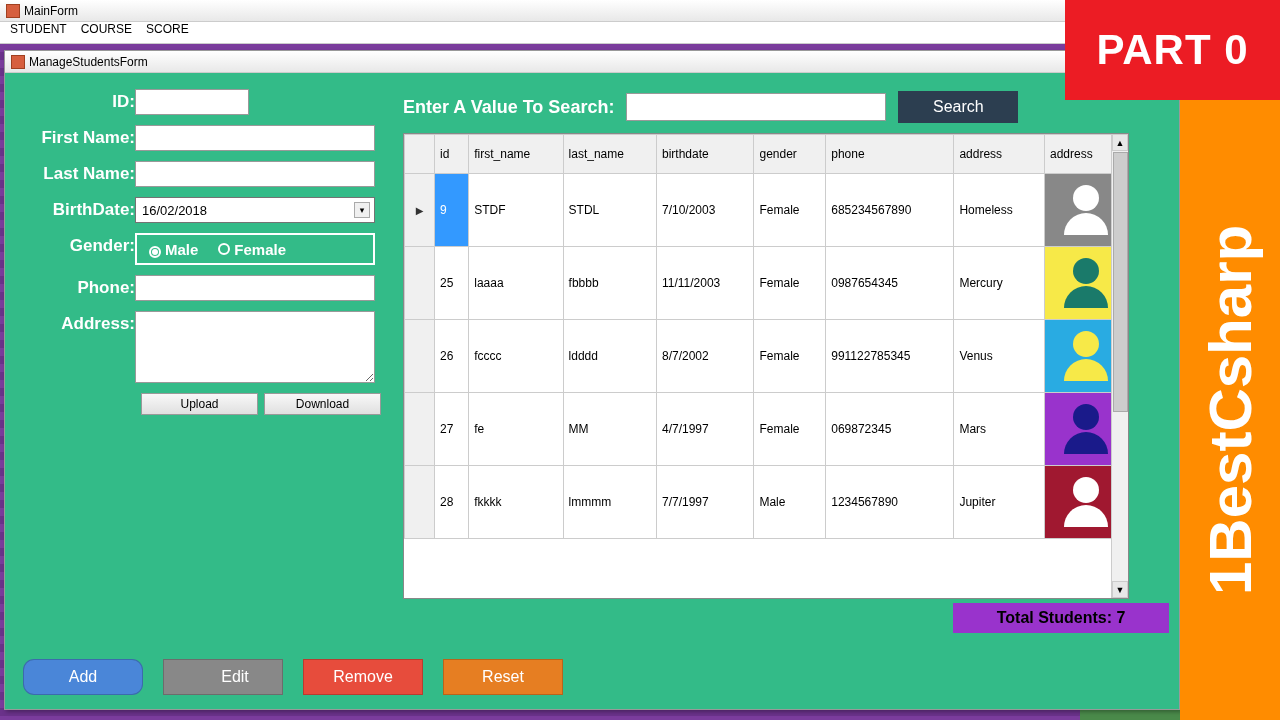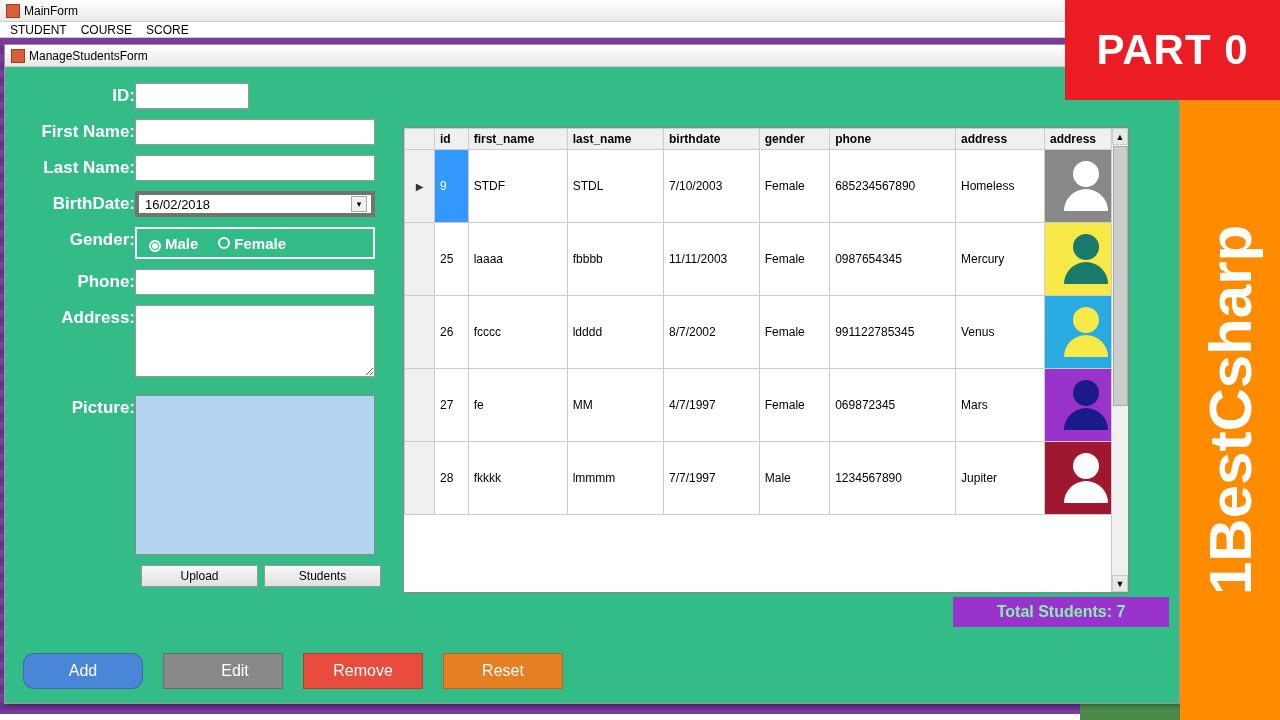--- a/index.html
+++ b/index.html
@@ -2,59 +2,59 @@
 <html><head>
 <meta charset="utf-8">
 <style>
 * { box-sizing: border-box; margin: 0; padding: 0; }
 body { font-family: "Segoe UI", Tahoma, sans-serif; width: 1280px; height: 720px; overflow: hidden; background: #4a8a4a; position: relative; }
 .overlay-part { position: absolute; top: 0; right: 0; width: 215px; height: 100px; background: #ec1c24; color: #fff; font-size: 42px; font-weight: bold; display: flex; align-items: center; justify-content: center; letter-spacing: 1px; z-index: 10; }
 .overlay-brand { position: absolute; top: 100px; right: 0; width: 100px; height: 620px; background: #ff8c00; color: #fff; font-size: 60px; font-weight: bold; display: flex; align-items: center; justify-content: center; writing-mode: vertical-rl; transform: rotate(180deg); z-index: 10; }
 .main-outer { width: 1080px; height: 720px; background: #fff; }
 .titlebar-main { height: 22px; background: linear-gradient(#fff,#e8e8e8); border-bottom: 1px solid #ccc; display: flex; align-items: center; padding-left: 6px; font-size: 12px; }
 .form-icon { width: 14px; height: 14px; background: #d65f3e; margin-right: 4px; display: inline-block; border: 1px solid #a04020; }
-.menubar { height: 16px; background: #fff; border-bottom: 1px solid #ccc; display: flex; align-items: center; padding-left: 10px; font-size: 12px; gap: 14px; }
+.menubar { height: 22px; background: #fff; border-bottom: 1px solid #ccc; display: flex; align-items: flex-start; padding-left: 10px; font-size: 12px; gap: 14px; }
 .menubar span { cursor: default; }
 .mdi-area { height: 676px; background: repeating-linear-gradient(#7a3c9c,#7a3c9c 8px,#6a328a 8px,#6a328a 16px); padding: 8px; position: relative; }
 .child-window { position: absolute; left: 4px; top: 6px; width: 1176px; border: 1px solid #999; background: #fff; box-shadow: 2px 2px 4px rgba(0,0,0,0.3); }
 .titlebar-child { height: 22px; background: linear-gradient(#fff,#e8e8e8); display: flex; align-items: center; padding-left: 6px; font-size: 12px; border-bottom: 1px solid #ccc; }
 .child-body { background: #33bb88; padding: 20px 18px 14px 18px; height: 636px; position: relative; }
 .form-left { position: absolute; left: 18px; top: 16px; width: 370px; }
 .frow { display: flex; align-items: flex-start; margin-bottom: 10px; }
 .flabel { width: 112px; text-align: right; color: #fff; font-size: 17px; font-weight: 600; padding-top: 3px; }
 .finput { background: #fff; border: 1px solid #999; height: 26px; width: 240px; padding: 2px 4px; font-size: 13px; }
 .finput.small { width: 114px; }
-.datebox { background: #fff; border: 4px solid #737373; height: 26px; width: 240px; display: flex; align-items: center; justify-content: space-between; padding: 0 4px 0 6px; font-size: 13px; }
+.datebox { background: #fff; border: 1px solid #737373; height: 26px; width: 240px; display: flex; align-items: center; justify-content: space-between; padding: 0 4px 0 6px; font-size: 13px; }
 .datebox-arrow { width: 16px; height: 16px; border: 1px solid #aaa; display: flex; align-items: center; justify-content: center; font-size: 9px; background: #f0f0f0; }
 .genderbox { border: 2px solid #fff; width: 240px; height: 32px; display: flex; align-items: center; gap: 20px; padding-left: 12px; color: #fff; font-size: 15px; font-weight: 600; }
 .radio { width: 12px; height: 12px; border-radius: 50%; border: 2px solid #fff; display: inline-flex; align-items: center; justify-content: center; margin-right: 4px; }
 .radio.selected::after { content:""; width:6px; height:6px; background:#fff; border-radius:50%; }
 .addressbox { background:#fff; border:1px solid #999; width:240px; height:72px; }
 .picturebox { background:#b3d4f0; width:240px; height:160px; border:1px solid #888; }
 .picbtns { display:flex; gap:6px; margin-top:6px; margin-left:118px; }
 .picbtn { background:linear-gradient(#f8f8f8,#e0e0e0); border:1px solid #999; width:117px; height:22px; font-size:12px; cursor:default; }
 .searchbar { position:absolute; left:398px; top:18px; display:flex; align-items:center; gap:12px; }
 .searchlabel { color:#fff; font-size:18px; font-weight:600; }
 .searchinput { width:260px; height:28px; background:#fff; border:1px solid #999; }
 .searchbtn { width:120px; height:32px; background:#2c3e50; color:#fff; font-size:16px; border:none; cursor:default; }
 .grid { position:absolute; left:398px; top:60px; width:726px; height:466px; background:#fff; border:1px solid #888; overflow:hidden; }
 .grid table { border-collapse:collapse; width:100%; font-size:12px; }
-.grid th { background:#f0f0f0; border:1px solid #ccc; font-weight:bold; text-align:left; padding:3px 5px; height:20px; }
+.grid th { background:#f0f0f0; border:1px solid #ccc; font-weight:normal; text-align:left; padding:12px 5px; height:20px; }
 .grid td { border:1px solid #ccc; padding:3px 5px; height:72px; vertical-align:middle; }
 .rowhead { width:30px; background:#f0f0f0; text-align:center; position:relative; }
 .rowhead.sel::after { content:"▶"; font-size:10px; color:#333; }
 .cell-sel { background:#3399ff; color:#fff; }
 .picc { width:82px; height:72px; padding:0 !important; }
 .avatar { width:82px; height:72px; display:flex; flex-direction:column; align-items:center; justify-content:center; }
 .avatar .h { border-radius:50%; width:26px; height:26px; }
 .avatar .b { width:44px; height:22px; border-radius:44px 44px 0 0; margin-top:2px; }
 .scroll-v { position:absolute; right:0; top:0; width:17px; height:100%; background:#f0f0f0; border-left:1px solid #ccc; }
 .scroll-v .arr { height:17px; border:1px solid #ccc; background:#e8e8e8; display:flex;align-items:center;justify-content:center;font-size:9px; }
 .scroll-v .thumb { position:absolute; top:18px; width:15px; left:1px; height:260px; background:#cdcdcd; border:1px solid #aaa; }
-.totalbar { position:absolute; left:948px; top:530px; width:216px; height:30px; background:#9933cc; color:#86efac; font-size:16px; font-weight:600; display:flex; align-items:center; justify-content:center; }
+.totalbar { position:absolute; left:948px; top:530px; width:216px; height:30px; background:#9933cc; color:#000000; font-size:16px; font-weight:600; display:flex; align-items:center; justify-content:center; }
 .actionbtns { position:absolute; left:18px; bottom:14px; display:flex; gap:20px; }
 .abtn { width:120px; height:36px; color:#fff; font-size:16px; border:1px solid rgba(0,0,0,0.2); cursor:default; }
 .abtn.add { background:#4a86d8;border-radius:11px; }
 .abtn.edit { background:#888888;padding-left:24px; }
 .abtn.remove { background:#e74c3c; }
 .abtn.reset { background:#e67e22; }
 </style>
 </head>
 <body>
 
@@ -107,30 +107,31 @@
             </div>
           </div>
           <div class="frow">
             <div class="flabel">Phone:</div>
             <input class="finput" value="" style="">
           </div>
           <div class="frow">
             <div class="flabel">Address:</div>
             <textarea class="addressbox" style=""></textarea>
           </div>
-          <div class="frow" style="margin-top:18px;">
-            <div class="flabel">Picture:</div>
-            <div class="picturebox"></div>
-          </div>
           <div class="picbtns">
             <button class="picbtn">Upload</button>
-            <button class="picbtn">Students</button>
-          </div>
-        </div>
-
+            <button class="picbtn">Download</button>
+          </div>
+        </div>
+
+        <div class="searchbar">
+          <span class="searchlabel">Enter A Value To Search:</span>
+          <input class="searchinput" style="">
+          <button class="searchbtn">Search</button>
+        </div>
 
         <div class="grid">
           <table>
             <thead>
                 <tr id="grid-head">
                   <th class="rowhead"></th>
                   <th>id</th>
                   <th>first_name</th>
                   <th>last_name</th>
                   <th>birthdate</th>

